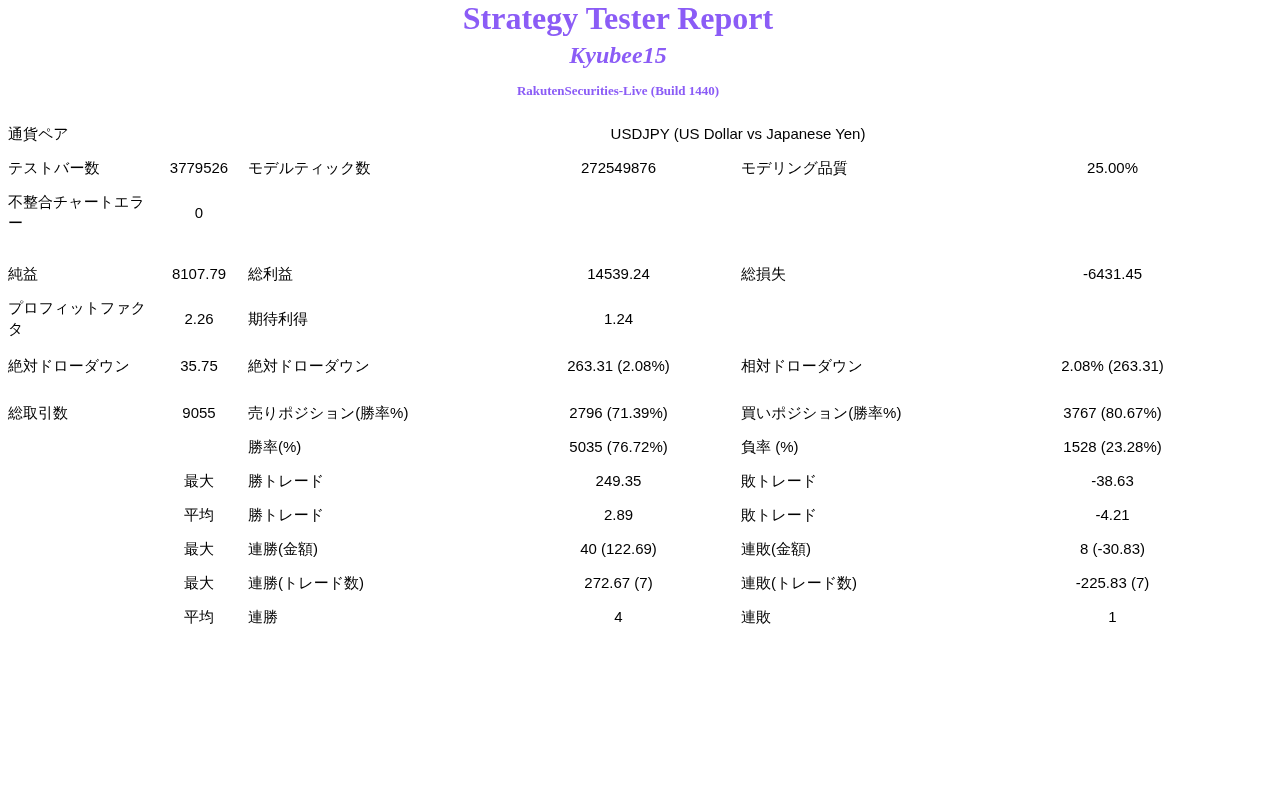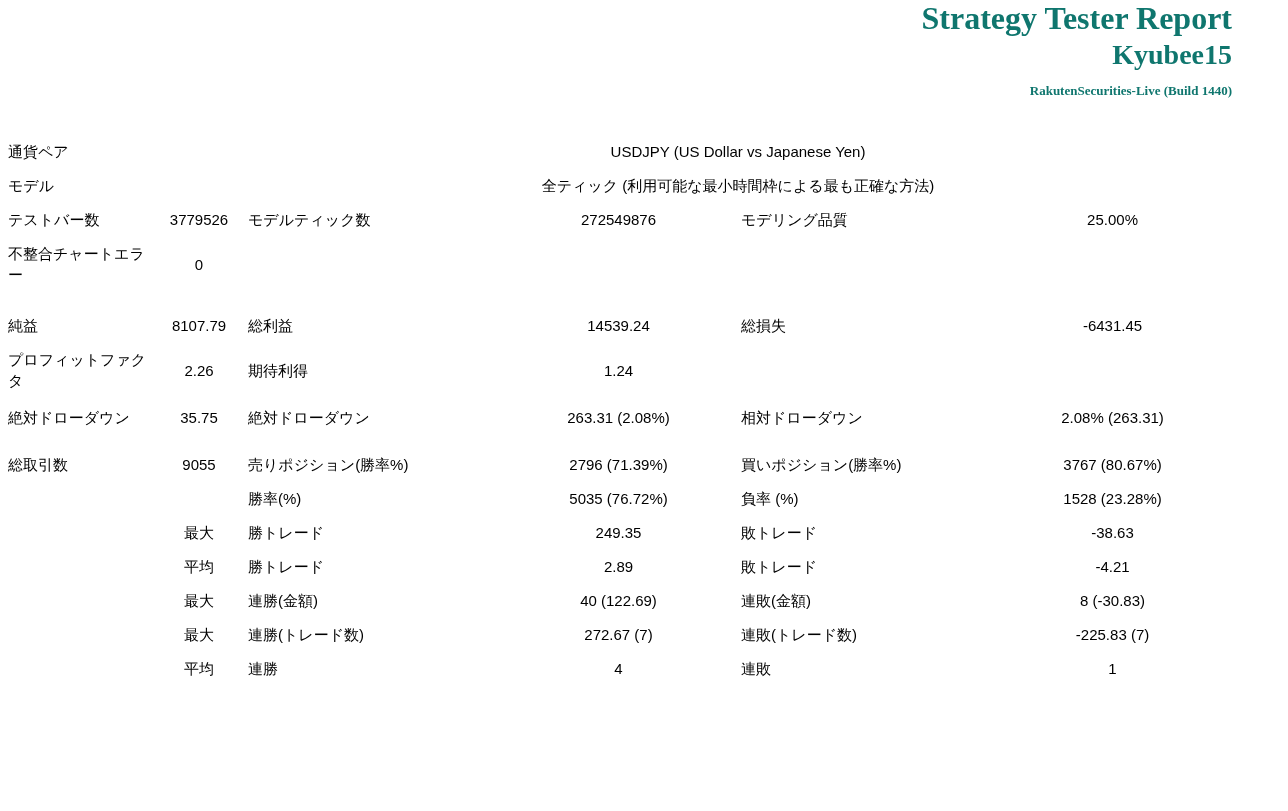--- a/index.html
+++ b/index.html
@@ -7,34 +7,34 @@
     padding: 0;
     background: #ffffff;
     color: #000000;
     font-family: "Liberation Sans", "DejaVu Sans", sans-serif;
   }
   .report {
     width: 1228px;
     margin-left: 4px;
   }
   .report-header h1, .report-header h2, .report-header h3 {
-    text-align: right;
+    text-align: center;
     font-family: "Liberation Serif", "DejaVu Serif", serif;
     font-weight: bold;
-    color: #0f766e;
+    color: #8b5cf6;
   }
   h1.title   { font-size: 32px; line-height: 37px; margin: 0; }
-  h2.strategy{ font-size: 28px; line-height: 28px; margin: 4px 0 0 0; }
+  h2.strategy{ font-size: 24px; line-height: 28px; margin: 4px 0 0 0; font-style: italic; }
   h3.server  { font-size: 13px; line-height: 20px; margin: 12px 0 0 0; }
 
   table.stats {
     border-collapse: collapse;
     table-layout: fixed;
     width: 1228px;
-    margin-top: 34px;
+    margin-top: 16px;
     border: none;
   }
   table.stats td {
     font-size: 15px;
     line-height: 21px;
     padding: 6px 4px 7px 4px;
     vertical-align: middle;
     overflow-wrap: break-word;
     word-wrap: break-word;
   }
@@ -64,24 +64,20 @@
       <col style="width:90px">
       <col style="width:256px">
       <col style="width:237px">
       <col style="width:256px">
       <col style="width:239px">
     </colgroup>
     <tbody>
         <tr>
           <td class="lbl" colspan="2">通貨ペア</td>
           <td class="val-left" colspan="4">USDJPY (US Dollar vs Japanese Yen)</td>
-        </tr>
-        <tr>
-          <td class="lbl" colspan="2">モデル</td>
-          <td class="val-left" colspan="4">全ティック (利用可能な最小時間枠による最も正確な方法)</td>
         </tr>
         <tr>
           <td class="lbl">テストバー数</td>
           <td class="num">3779526</td>
           <td class="lbl">モデルティック数</td>
           <td class="num">272549876</td>
           <td class="lbl">モデリング品質</td>
           <td class="num">25.00%</td>
         </tr>
         <tr>

